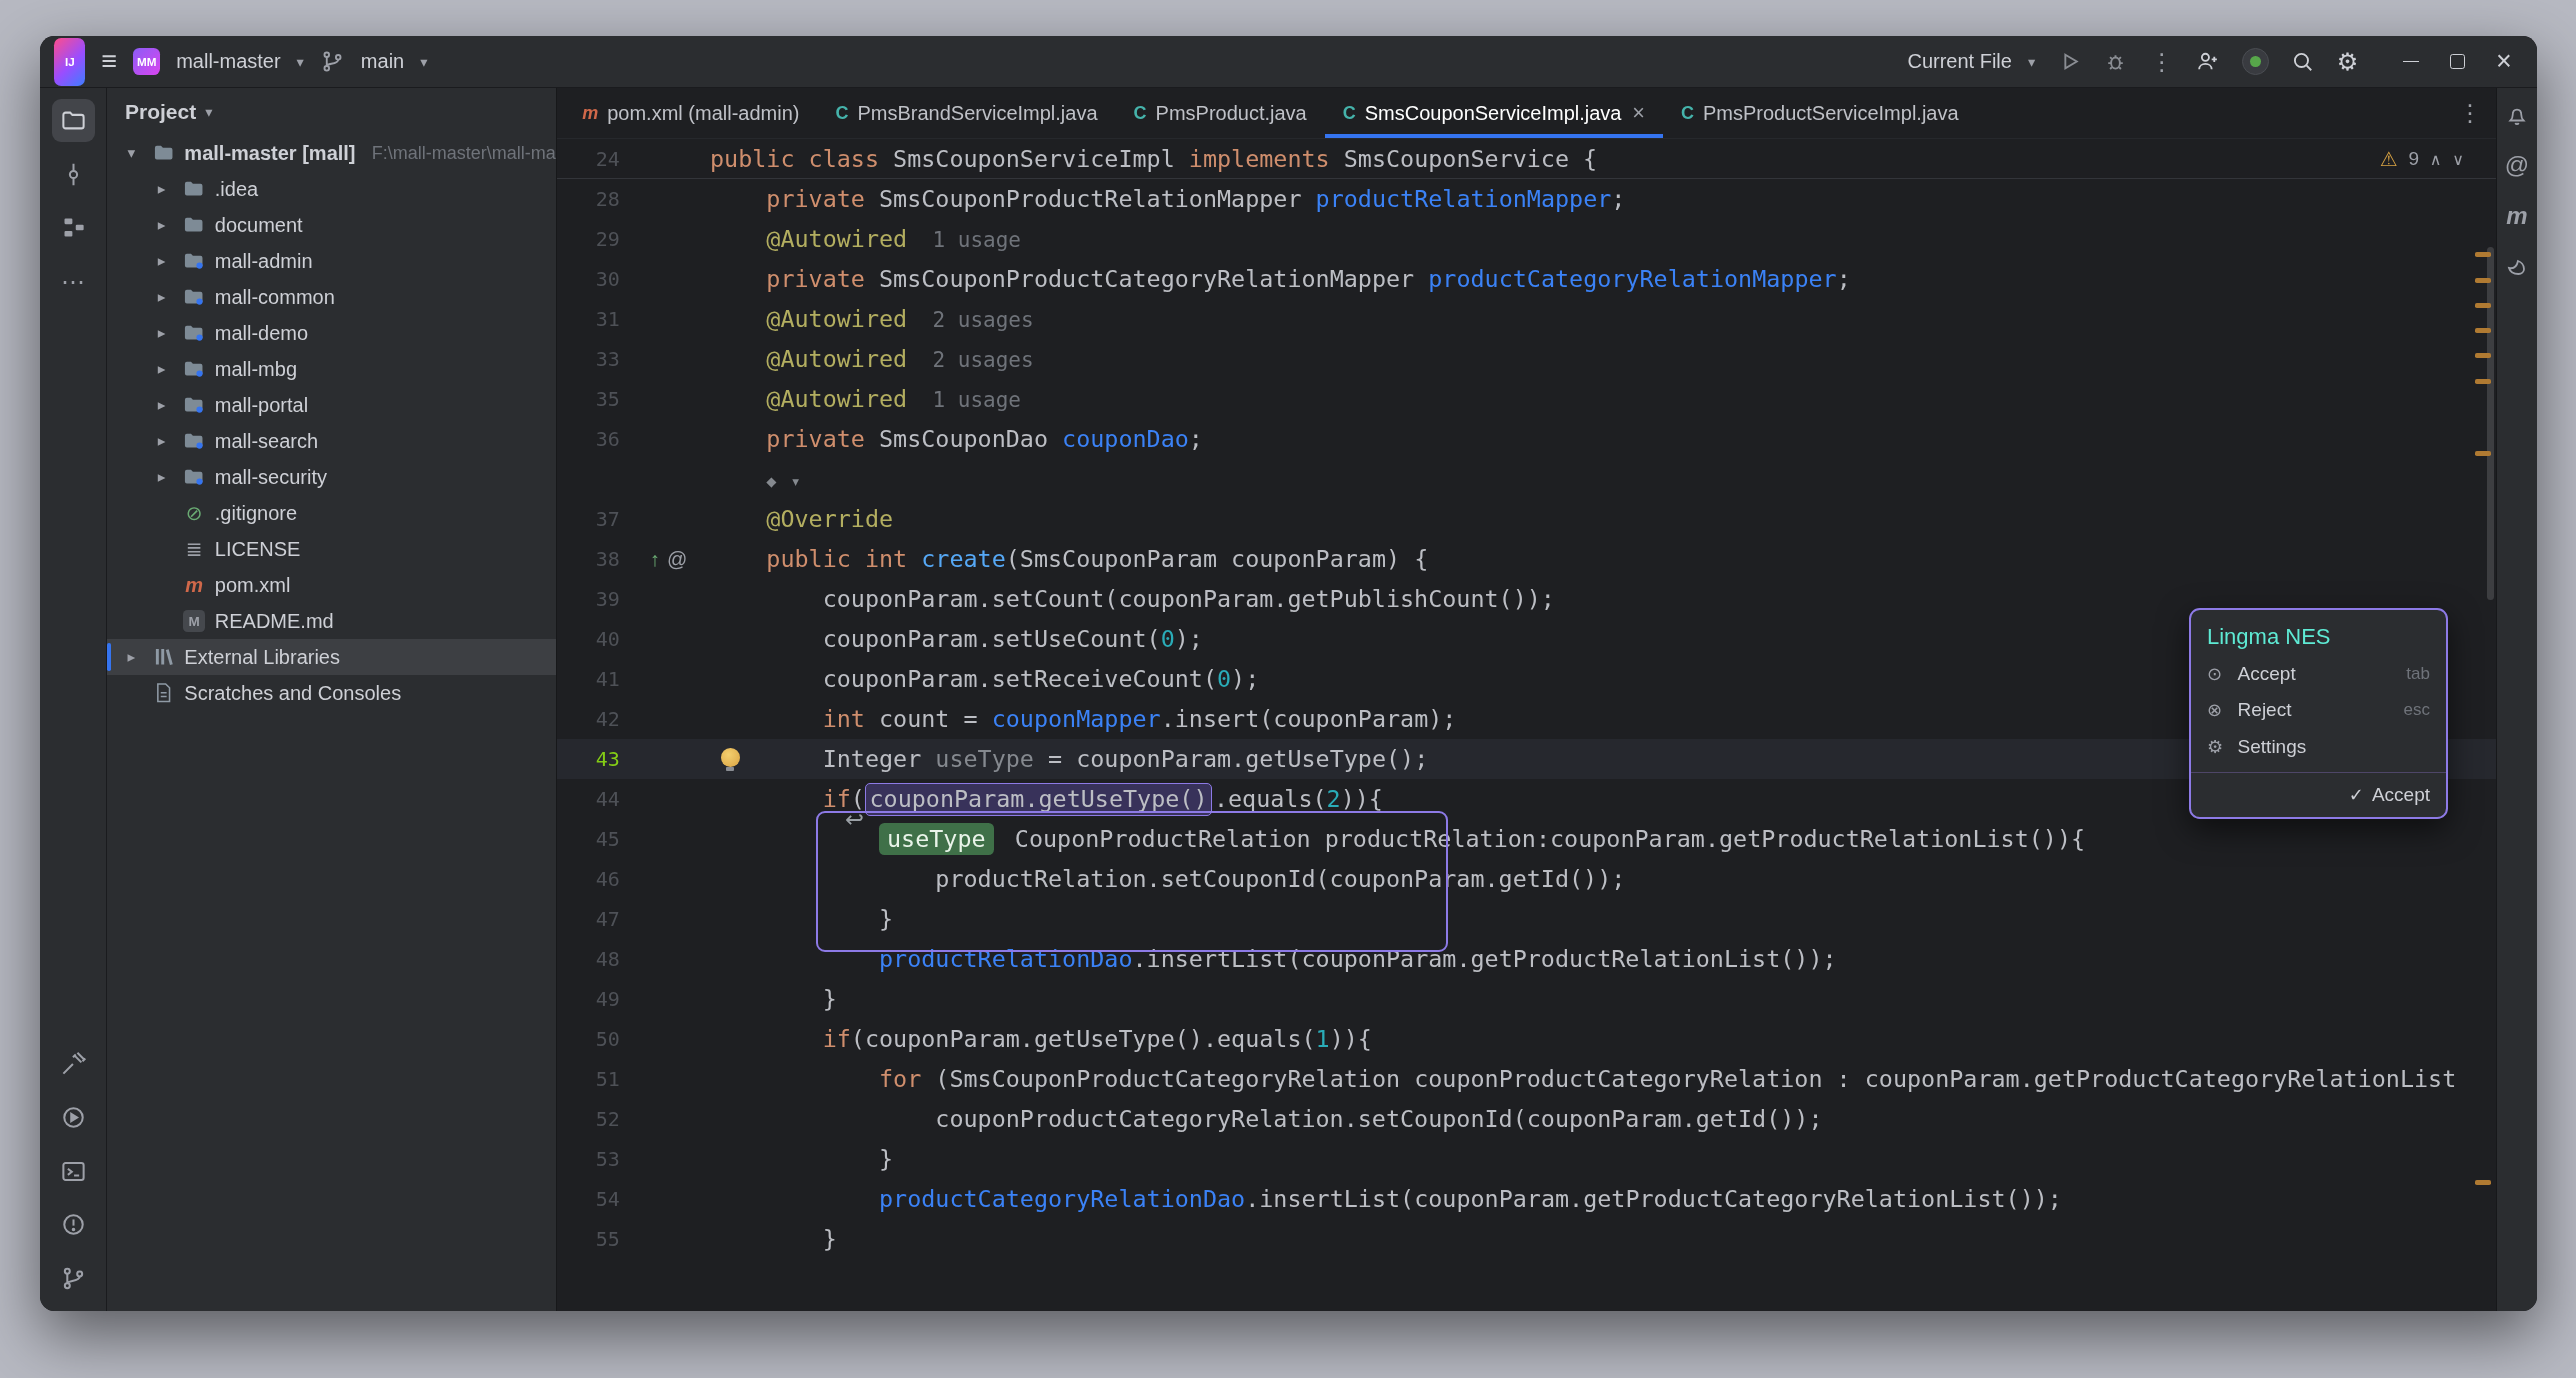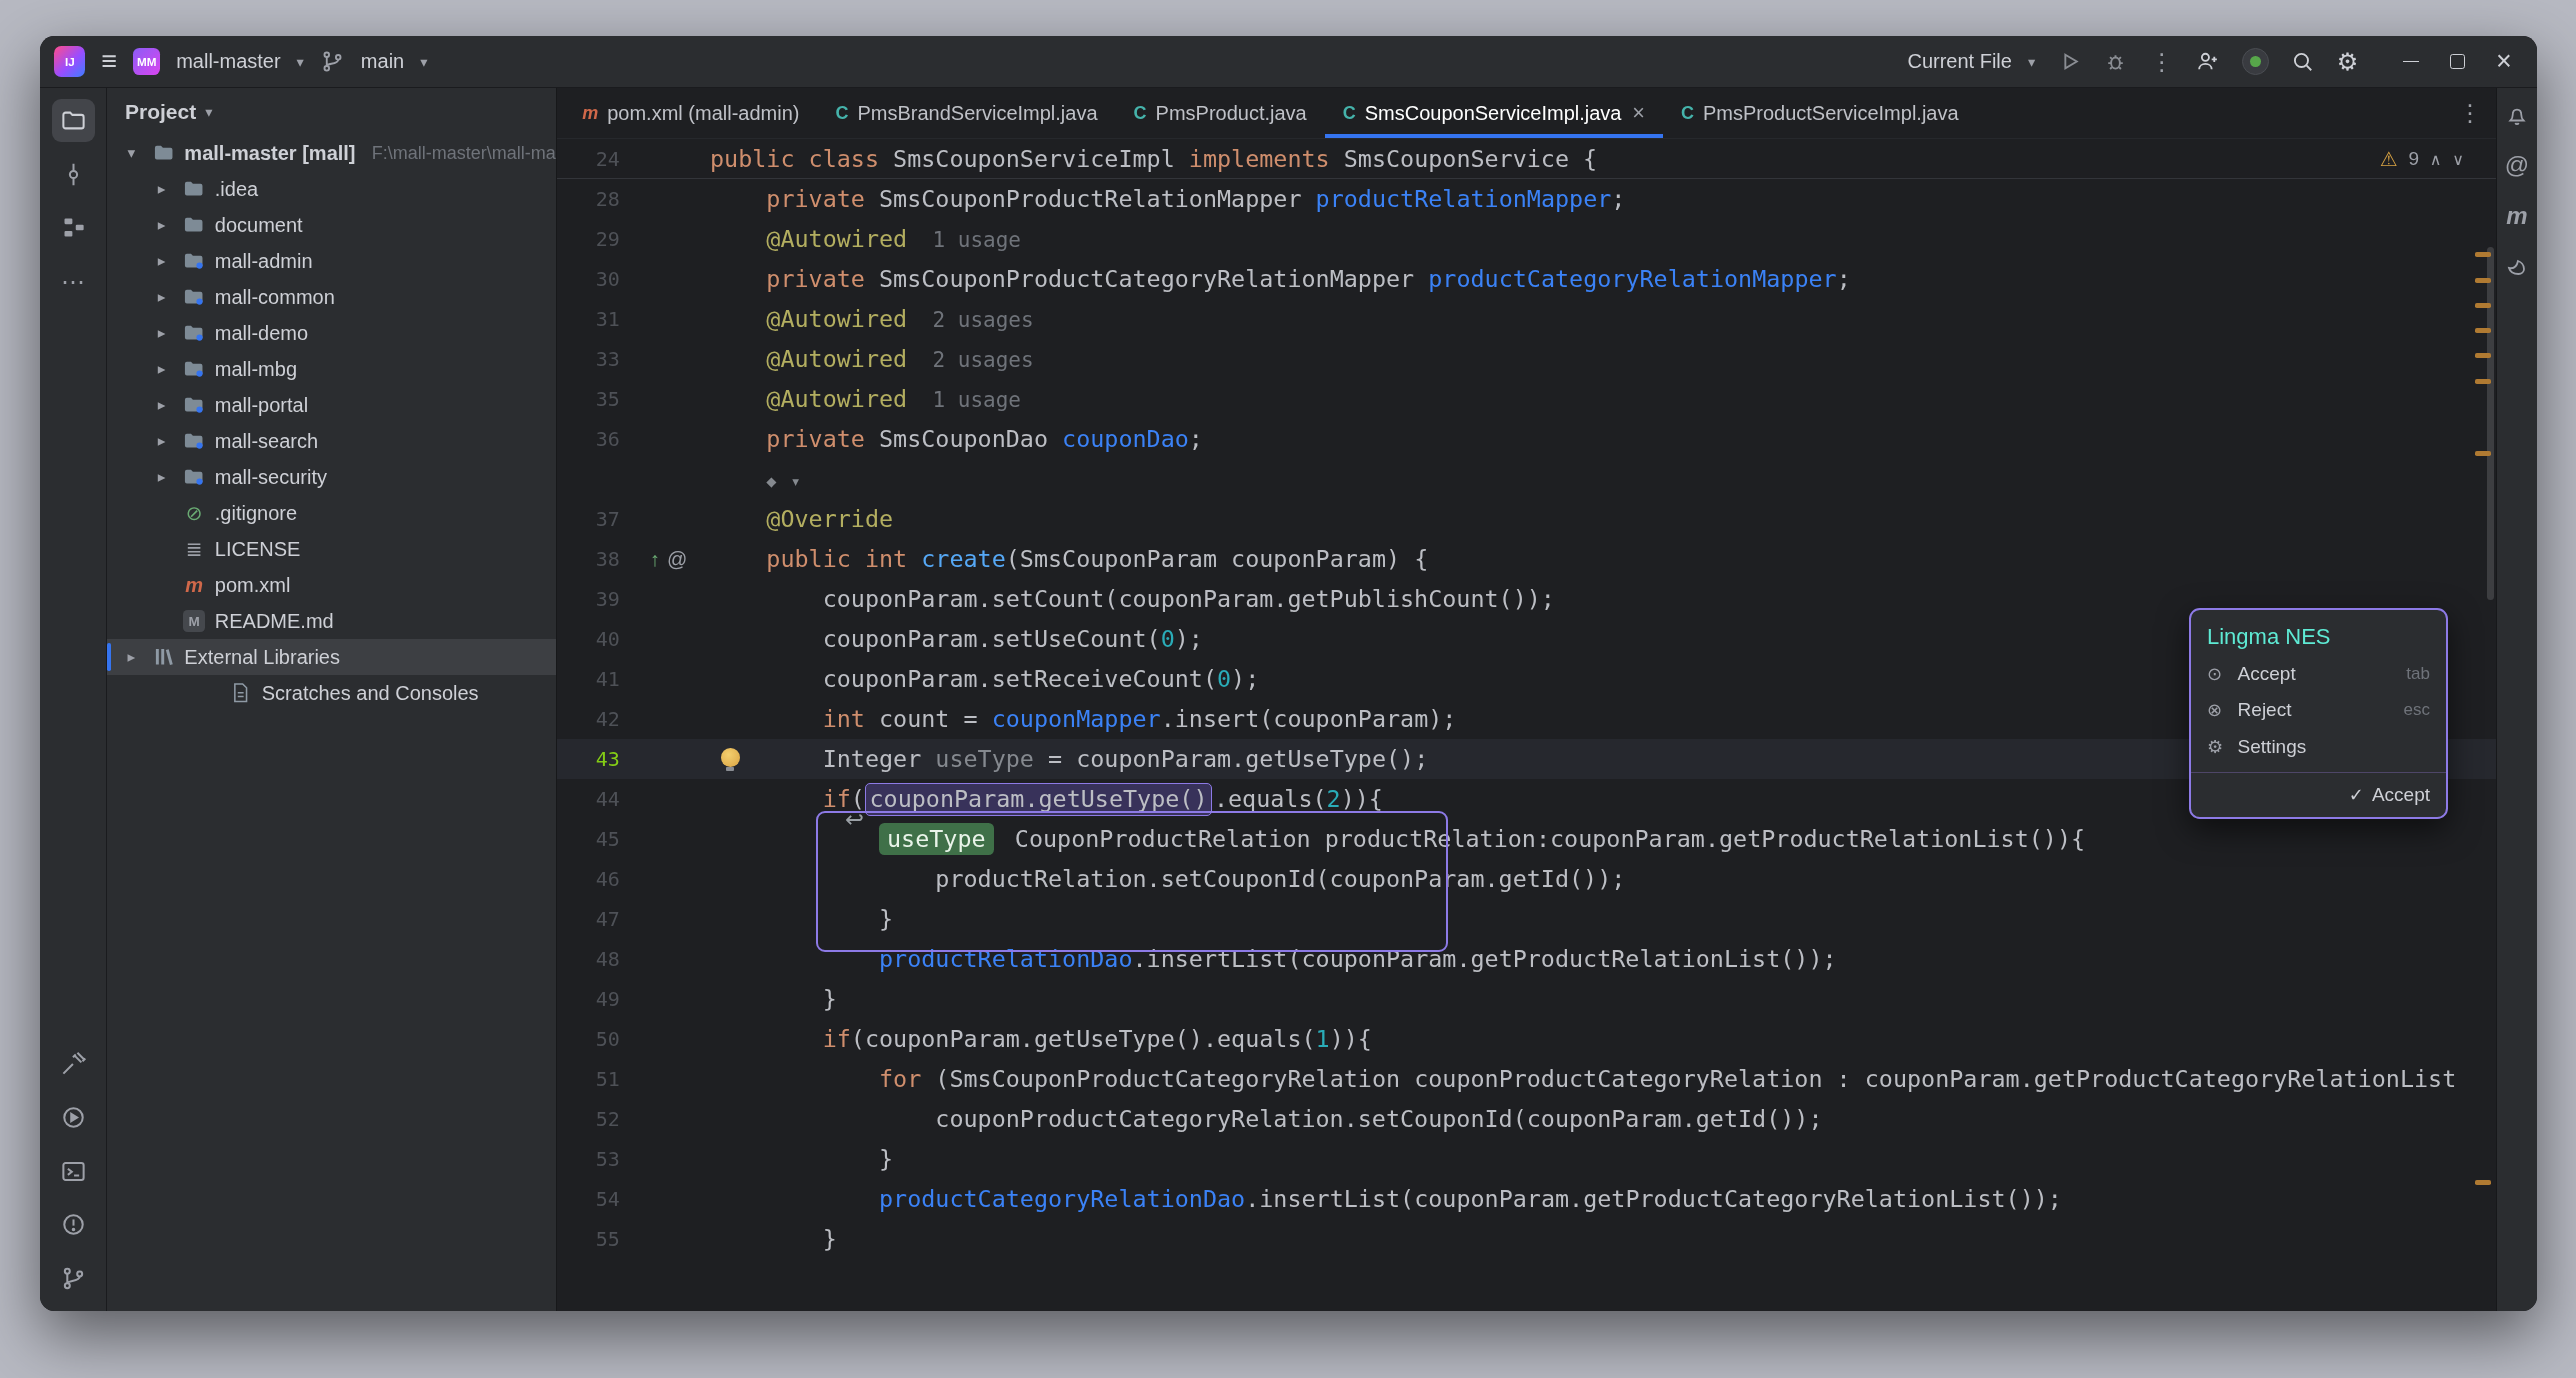--- a/index.html
+++ b/index.html
@@ -3,21 +3,21 @@
 <meta charset="utf-8">
 <style>
   *{box-sizing:border-box;margin:0;padding:0}
   html,body{width:2576px;height:1378px;background:#b7b9c2;overflow:hidden;
     font-family:"Liberation Sans","DejaVu Sans",sans-serif;-webkit-font-smoothing:antialiased}
   .window{position:absolute;left:40px;top:36px;width:2497px;height:1275px;background:#1e1f22;
     border-radius:14.4px;box-shadow:0 23.4px 63px rgba(0,0,0,.5);overflow:hidden;display:flex;flex-direction:column}
 
   
   .titlebar{flex:0 0 52px;background:#2b2d30;display:flex;align-items:center;padding:0 12.6px 0 14.4px;gap:16px;border-bottom:0.9px solid #1a1b1e}
-  .logo{width:31px;height:31px;border-radius:7.2px;background:linear-gradient(135deg,#ff4d8b,#9a4dff 55%,#3d7eff);
+  .logo{width:31px;height:48px;border-radius:7.2px;background:linear-gradient(135deg,#ff4d8b,#9a4dff 55%,#3d7eff);
     display:flex;align-items:center;justify-content:center;color:#fff;font-size:11.7px;font-weight:700}
   .hamb{color:#ced0d6;font-size:27px;line-height:1}
   .proj-badge{width:27px;height:27px;border-radius:6.3px;background:linear-gradient(135deg,#8b5cf6,#d946ef);
     color:#fff;font-size:11.7px;font-weight:700;display:flex;align-items:center;justify-content:center}
   .tb-item{display:flex;align-items:center;gap:16px;color:#ced0d6;font-size:20px;white-space:nowrap}
   .chev{color:#9da0a8;font-size:14.4px}
   .tb-right{margin-left:auto;display:flex;align-items:center;gap:21.6px}
   .tb-ic svg{width:25px;height:25px;display:block}
   .avatar{width:27px;height:27px;border-radius:50%;background:#393b40;border:1.8px solid #4a4d52;position:relative}
   .avatar::after{content:"";position:absolute;left:7.2px;top:7.2px;width:10.8px;height:10.8px;border-radius:50%;background:#57a64a}
@@ -377,21 +377,21 @@
           <div class="tree-row selected" style="padding-left: 12.6px;">
             <span class="chevron">▸</span>
             <span class="ticon">
               <svg viewBox="0 0 24 24" fill="#8f9aa5">
                 <path d="M4 4h3v16H4zM9.5 4h3v16h-3z"></path>
                 <path d="M14.2 5.2l2.9-.8 4.2 15.3-2.9.8z"></path>
               </svg>
             </span>
             <span class="tree-label">External Libraries</span>
           </div>
-          <div class="tree-row" style="padding-left: 12.6px; justify-content: center;">
+          <div class="tree-row" style="padding-left: 12.6px;">
             <span class="chevron"></span>
             <span class="ticon">
               <svg viewBox="0 0 24 24" fill="none" stroke="#8f9aa5" stroke-width="1.6">
                 <path d="M6 3h8l4 4v14H6z"></path>
                 <path d="M9 12h6M9 16h6"></path>
               </svg>
             </span>
             <span class="tree-label">Scratches and Consoles</span>
           </div>
         </div>

